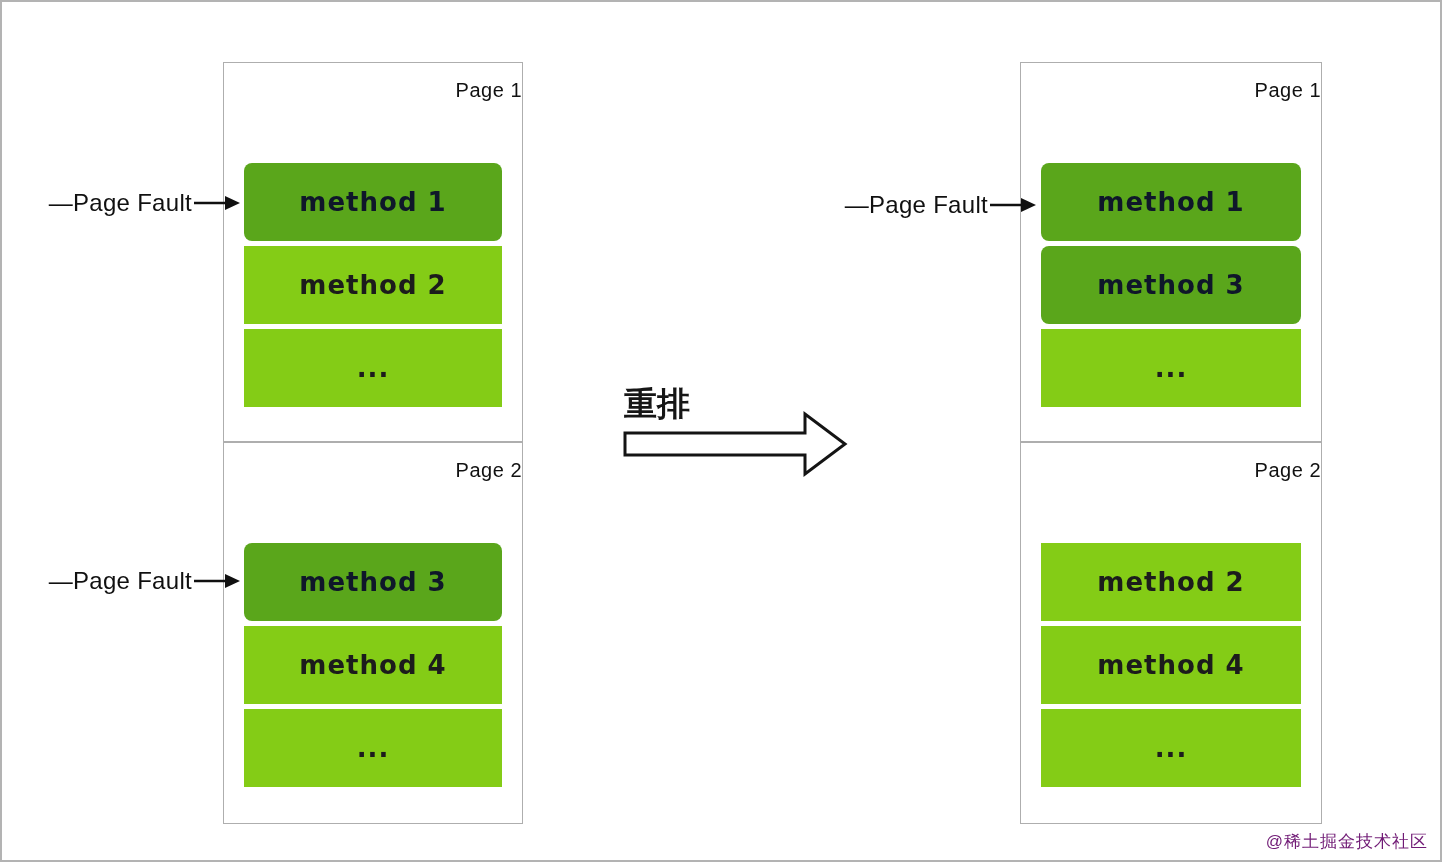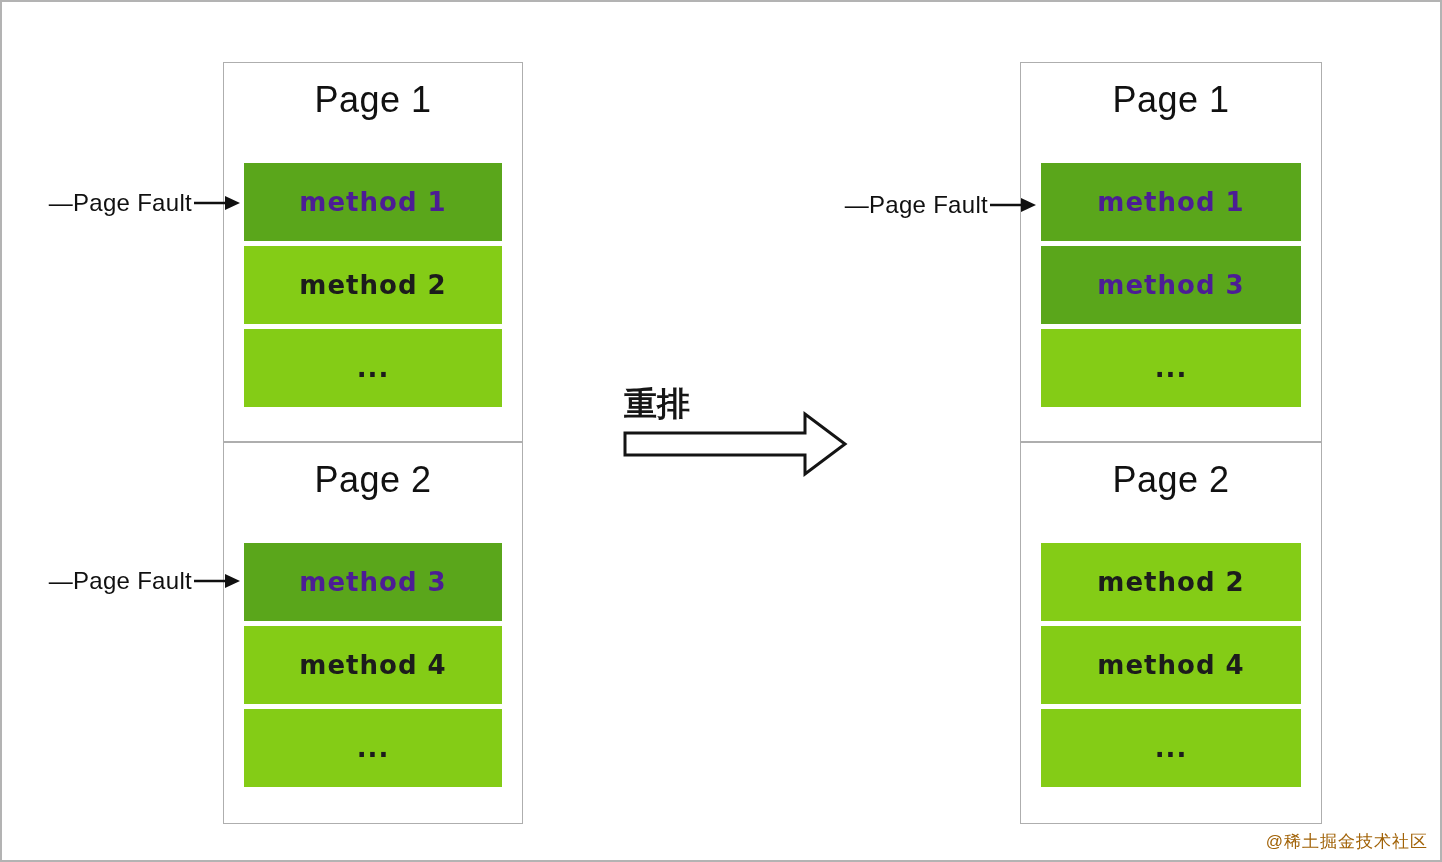--- a/index.html
+++ b/index.html
@@ -17,22 +17,22 @@
     position: absolute;
     width: 300px;
     background: #ffffff;
     border: 1px solid #aeaeae;
   }
   .page-title {
     position: absolute;
     top: 16px;
     left: 0;
     right: 0;
-    text-align: center;
-    font-size: 36px;
+    text-align: right;
+    font-size: 20px;
     color: #111111;
     letter-spacing: 0.5px;
   }
   .rows {
     position: absolute;
     left: 20px;
     right: 20px;
     top: 100px;
     display: flex;
     flex-direction: column;
@@ -45,21 +45,22 @@
     justify-content: center;
     font-family: "DejaVu Sans", sans-serif;
     font-size: 26px;
     font-weight: 600;
     letter-spacing: 1px;
     background: #84cc16;
     color: #1c1c1c;
   }
   .method-row.hot {
     background: #5aa61b;
-    color: #4c1d95;
+    color: #0f172a;
+    border-radius: 8px;
   }
   .pf-callout {
     position: absolute;
     height: 30px;
     display: flex;
     align-items: center;
     white-space: nowrap;
   }
   .pf-label {
     font-size: 24px;
@@ -77,21 +78,21 @@
     font-weight: 600;
     color: #161616;
     font-family: "DejaVu Sans", sans-serif;
   }
   .reorder-arrow { position: absolute; left: 621px; top: 409px; }
   .watermark {
     position: absolute;
     right: 12px;
     bottom: 7px;
     font-size: 17px;
-    color: #a16207;
+    color: #701a75;
     letter-spacing: 1px;
   }
 </style>
 </head>
 <body>
 
 <div class="canvas">
 
   <div class="page-box" style="left:221px; top:60px; height:380px;">
     <div class="page-title">Page 1</div>

